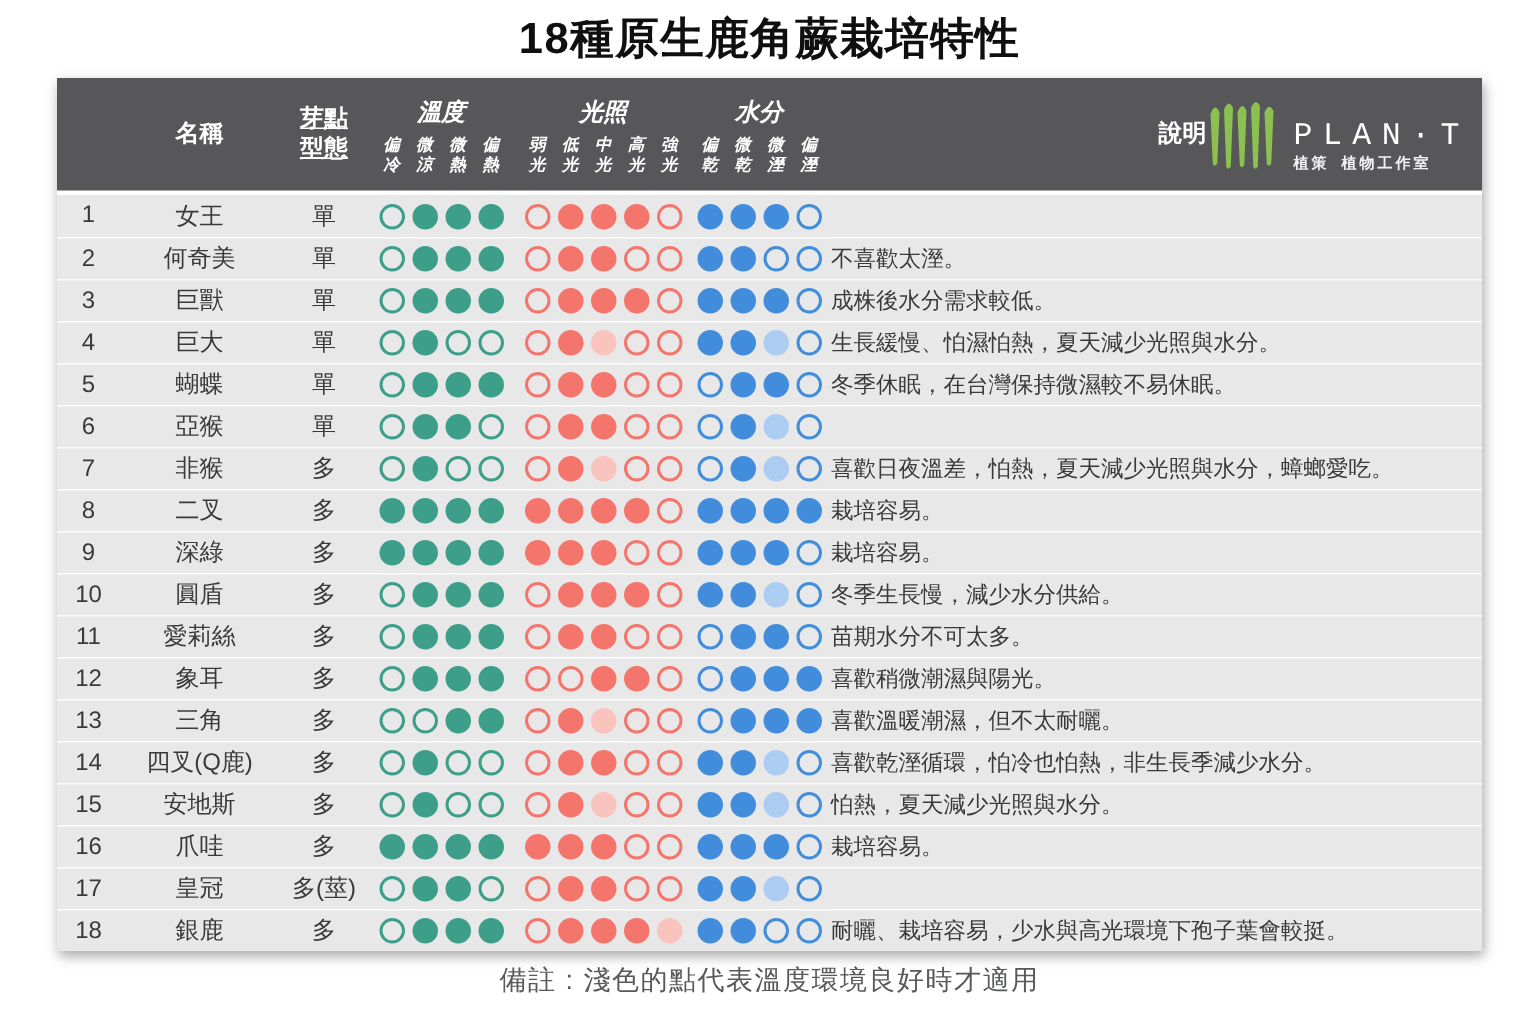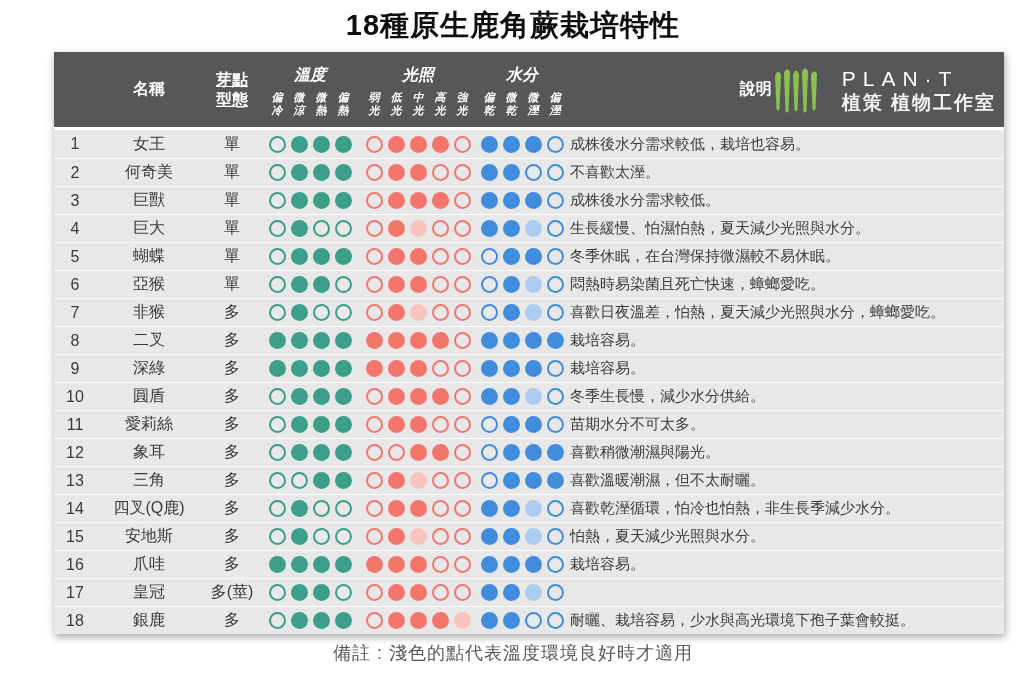--- a/index.html
+++ b/index.html
@@ -4,45 +4,45 @@
 <style>
   :root{
     --green:#3d9e8a; --green-l:#b7ddd3;
     --red:#f3756b;   --red-l:#f9c4be;
     --blue:#428ddb;  --blue-l:#accdf1;
     --header-bg:#57575a; --body-bg:#e8e8e8; --logo-green:#8cc152;
   }
   *{box-sizing:border-box;}
   html,body{margin:0;padding:0;}
   body{width:1026px;height:681px;background:#fff;font-family:"Liberation Sans","DejaVu Sans",sans-serif;color:#3a3a3a;overflow:hidden;}
-  .page{padding:4px 54px 0;}
+  .page{padding:4px 38px 0;}
   h1{margin:2px 0 6px;text-align:center;font-size:29px;letter-spacing:1px;color:#0f0f0f;font-weight:bold;}
   .table{width:950px;box-shadow:1px 3px 8px rgba(0,0,0,.35);background:var(--body-bg);}
   
   .c-num{flex:0 0 42px;}
   .c-name{flex:0 0 106px;}
   .c-bud{flex:0 0 60px;}
   .c-temp{flex:0 0 96px;}
   .c-light{flex:0 0 120px;}
   .c-water{flex:0 0 88px;}
   .c-desc{flex:1 1 auto;min-width:0;}
   
   .thead{height:78px;background:var(--header-bg);color:#fff;display:flex;border-bottom:3px solid #fff;}
   .hc{display:flex;align-items:center;justify-content:center;font-weight:bold;font-size:16px;}
   .hc.group{flex-direction:column;gap:5px;padding-top:2px;font-style:italic;}
   .pre{white-space:pre-line;text-align:center;line-height:1.25;text-decoration:underline;}
   .gl{font-size:16px;font-weight:bold;}
   .subs{display:flex;gap:5px;}
   .subs span{flex:0 0 17px;width:17px;text-align:center;font-size:11px;line-height:1.15;white-space:pre-line;font-weight:bold;}
   .hc.c-desc{justify-content:flex-start;padding:0 8px 0 0;}
   .desc-label{flex:1;text-align:right;font-weight:bold;font-size:16px;}
-  .logo{display:flex;align-items:center;gap:20px;flex:0 0 auto;}
+  .logo{display:flex;align-items:flex-end;gap:8px;flex:0 0 auto;font-family:Liberation Mono, monospace;}
   .leaf{fill:var(--logo-green);}
   .brand{font-size:21px;letter-spacing:7px;color:#fff;font-weight:normal;line-height:1;}
-  .brand-sub{font-size:19px;letter-spacing:2px;color:#f2f2f2;margin-top:4px;line-height:1;}
+  .brand-sub{font-size:10px;letter-spacing:2px;color:#f2f2f2;margin-top:4px;line-height:1;}
   
   .row{display:flex;height:28px;align-items:center;background:var(--body-bg);}
   .row + .row{border-top:1px solid #fbfbfb;}
   .cell{font-size:16px;text-align:center;color:#3a3a3a;overflow:hidden;white-space:nowrap;}
   .cell-desc{font-size:15px;text-align:left;padding-left:4px;}
   .dots{display:flex;justify-content:center;align-items:center;gap:5px;}
   .dot{width:17px;height:17px;border-radius:50%;flex:0 0 17px;}
   .g-temp{color:var(--green);}  .g-light{color:var(--red);}  .g-water{color:var(--blue);}
   .dot.full{background:currentColor;}
   .dot.empty{border:2px solid currentColor;}
@@ -137,21 +137,20 @@
             <span class="dot full"></span>
             <span class="dot full"></span>
             <span class="dot empty"></span>
           </div>
           <div class="dots c-water g-water">
             <span class="dot full"></span>
             <span class="dot full"></span>
             <span class="dot full"></span>
             <span class="dot empty"></span>
           </div>
-          <div class="cell c-desc cell-desc">成株後水分需求較低，栽培也容易。</div>
         </div>
         <div class="row">
           <div class="cell c-num">2</div>
           <div class="cell c-name">何奇美</div>
           <div class="cell c-bud">單</div>
           <div class="dots c-temp g-temp">
             <span class="dot empty"></span>
             <span class="dot full"></span>
             <span class="dot full"></span>
             <span class="dot full"></span>
@@ -262,21 +261,20 @@
             <span class="dot full"></span>
             <span class="dot empty"></span>
             <span class="dot empty"></span>
           </div>
           <div class="dots c-water g-water">
             <span class="dot empty"></span>
             <span class="dot full"></span>
             <span class="dot light"></span>
             <span class="dot empty"></span>
           </div>
-          <div class="cell c-desc cell-desc">悶熱時易染菌且死亡快速，蟑螂愛吃。</div>
         </div>
         <div class="row">
           <div class="cell c-num">7</div>
           <div class="cell c-name">非猴</div>
           <div class="cell c-bud">多</div>
           <div class="dots c-temp g-temp">
             <span class="dot empty"></span>
             <span class="dot full"></span>
             <span class="dot empty"></span>
             <span class="dot empty"></span>

